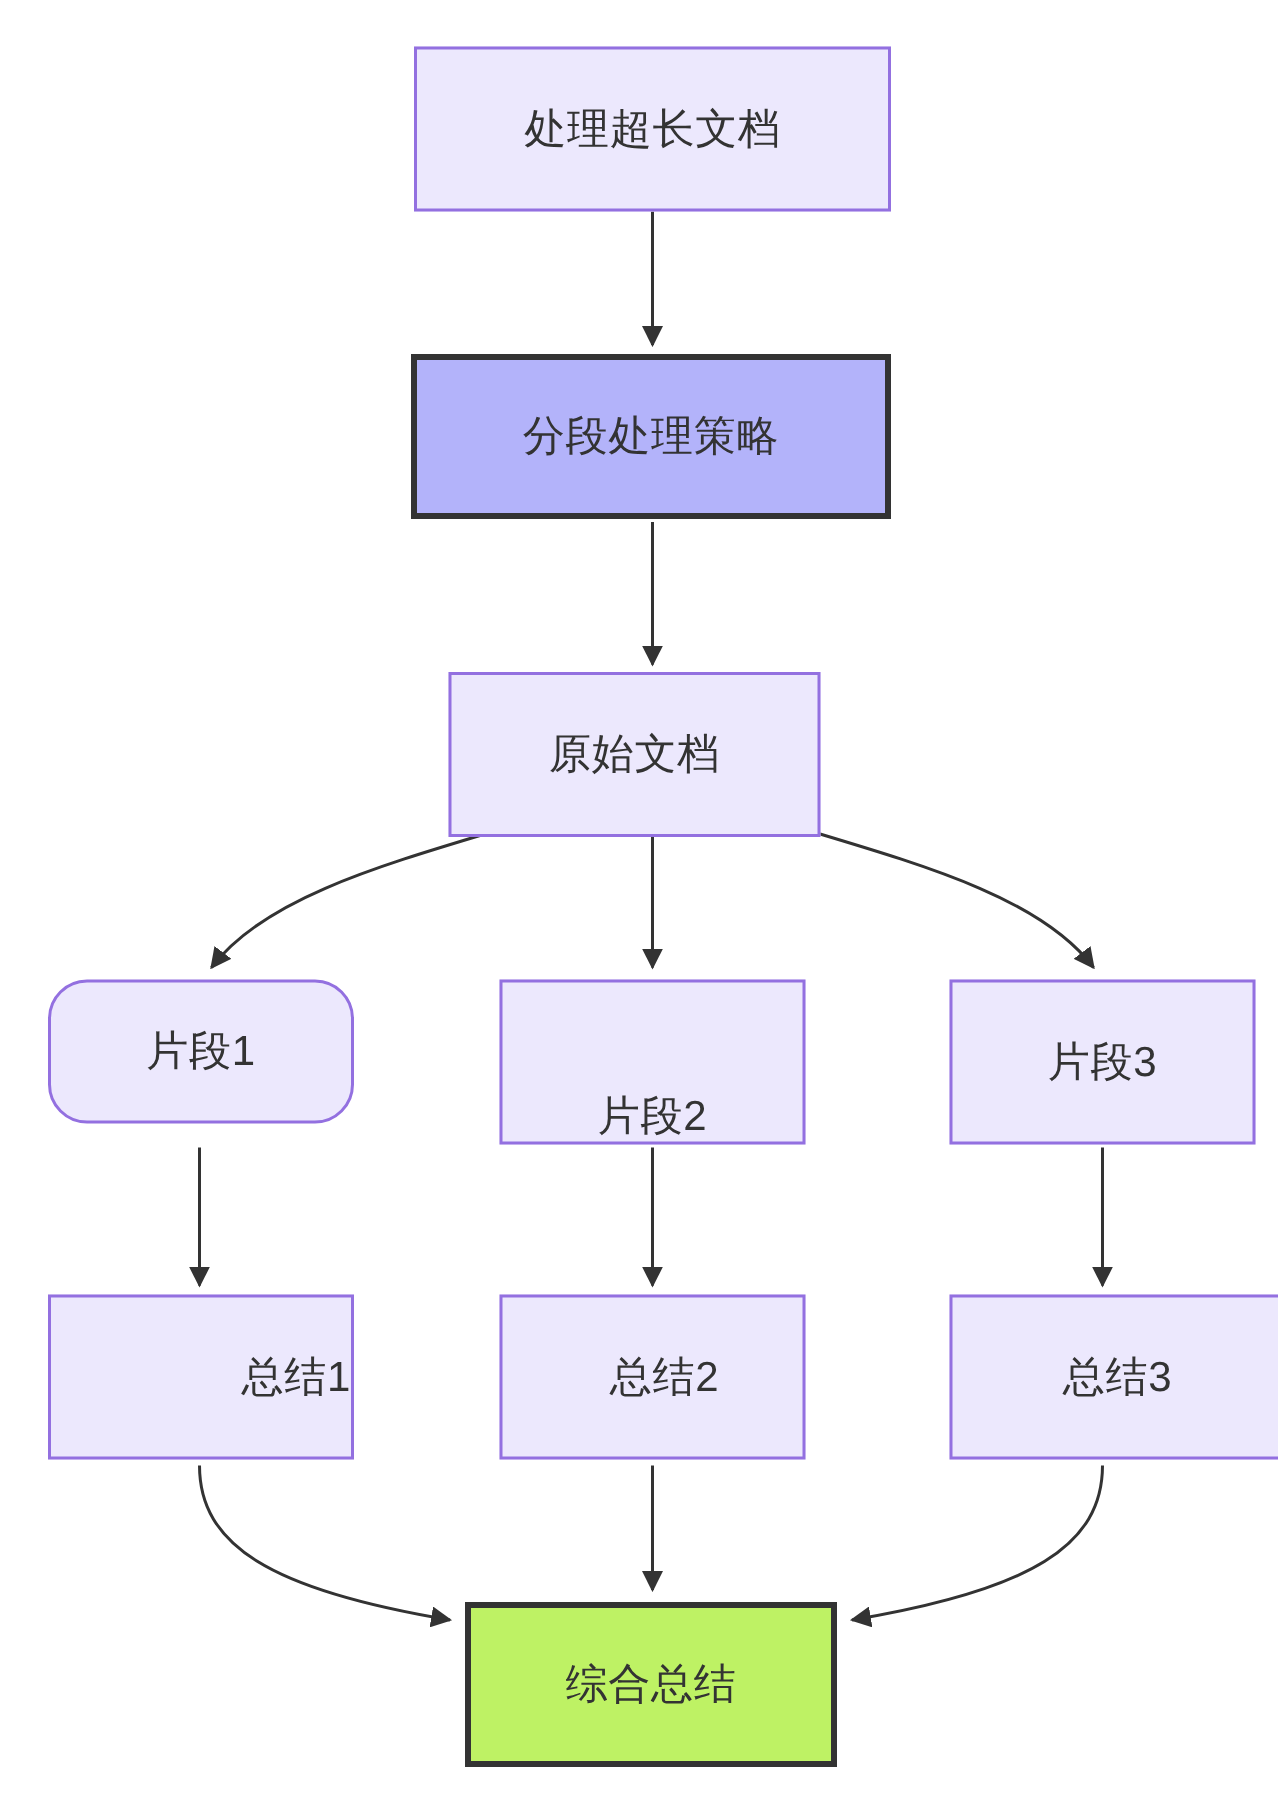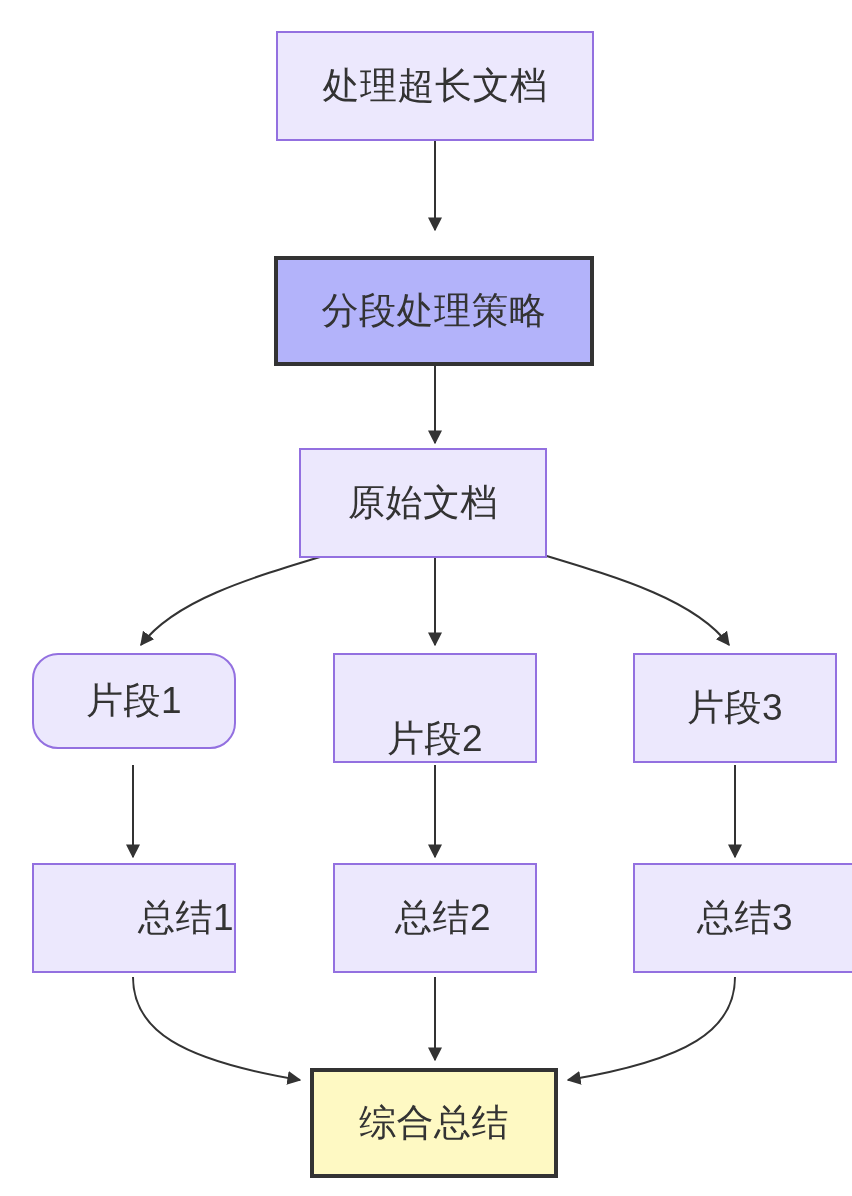--- a/index.html
+++ b/index.html
@@ -28,35 +28,35 @@
     pointer-events: none;
   }
   .node {
     position: absolute;
     box-sizing: border-box;
     display: flex;
     align-items: center;
     justify-content: center;
     text-align: center;
     color: #333333;
-    font-size: 37px;
+    font-size: 28px;
     line-height: 1.2;
     letter-spacing: 0.5px;
     white-space: nowrap;
   }
   .node-light {
     background: #ece8fd;
     border: 2px solid #9370e0;
   }
   .node-strong-purple {
     background: #b3b3fa;
     border: 4px solid #333333;
   }
   .node-strong-green {
-    background: #fef9c3;
+    background: #bef264;
     border: 4px solid #333333;
   }
   .node-label {
     display: block;
   }
 </style>
 </head>
 <body>
 
 <div id="diagram-root">
@@ -88,21 +88,21 @@
 
     <path d="M 435,977 L 435,1060" fill="none" stroke="#333333" stroke-width="2" marker-end="url(#arrow)"></path>
 
     <path d="M 735,977 C 735,1030 688,1060 568,1080" fill="none" stroke="#333333" stroke-width="2" marker-end="url(#arrow)"></path>
   </svg>
 
   <div class="node node-light" style="left:276px; top:31px; width:318px; height:110px;">
     <span class="node-label">处理超长文档</span>
   </div>
 
-  <div class="node node-strong-purple" style="left:274px; top:236px; width:320px; height:110px;margin-top:20px;">
+  <div class="node node-strong-purple" style="left:274px; top:236px; width:320px; height:110px;">
     <span class="node-label">分段处理策略</span>
   </div>
 
   <div class="node node-light" style="left:299px; top:448px; width:248px; height:110px;">
     <span class="node-label">原始文档</span>
   </div>
 
   <div class="node node-light" style="left:32px; top:653px; width:204px; height:96px;border-radius:26px;">
     <span class="node-label">片段1</span>
   </div>

